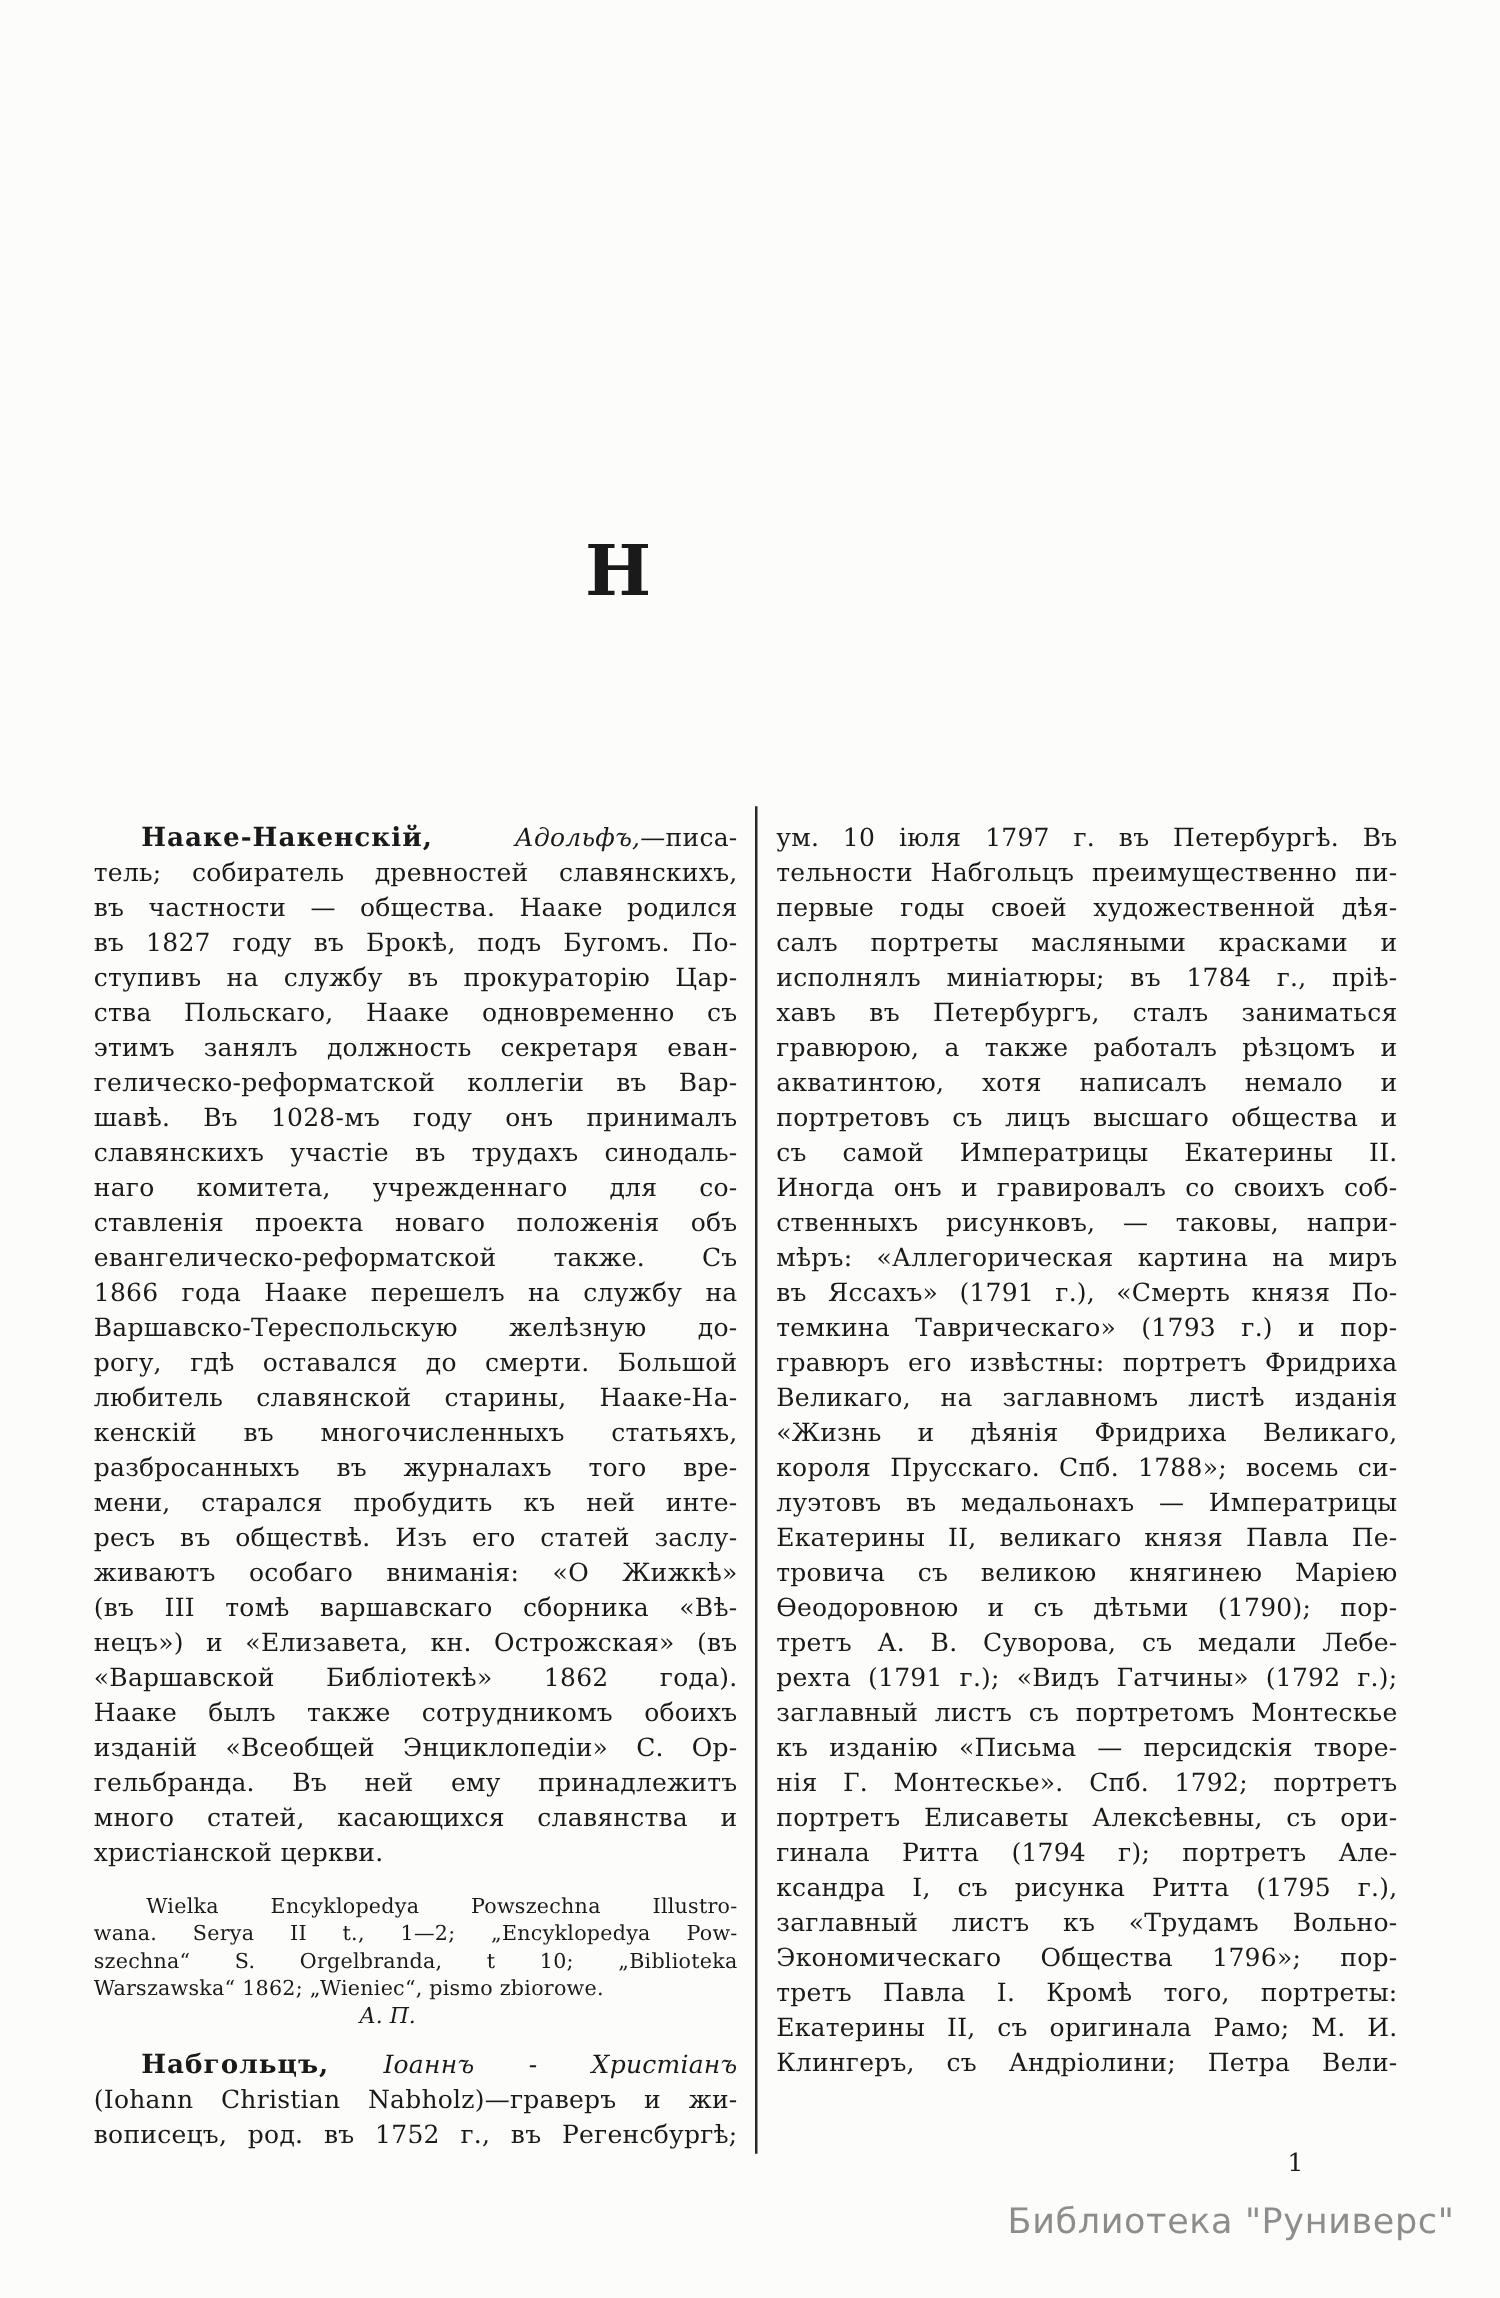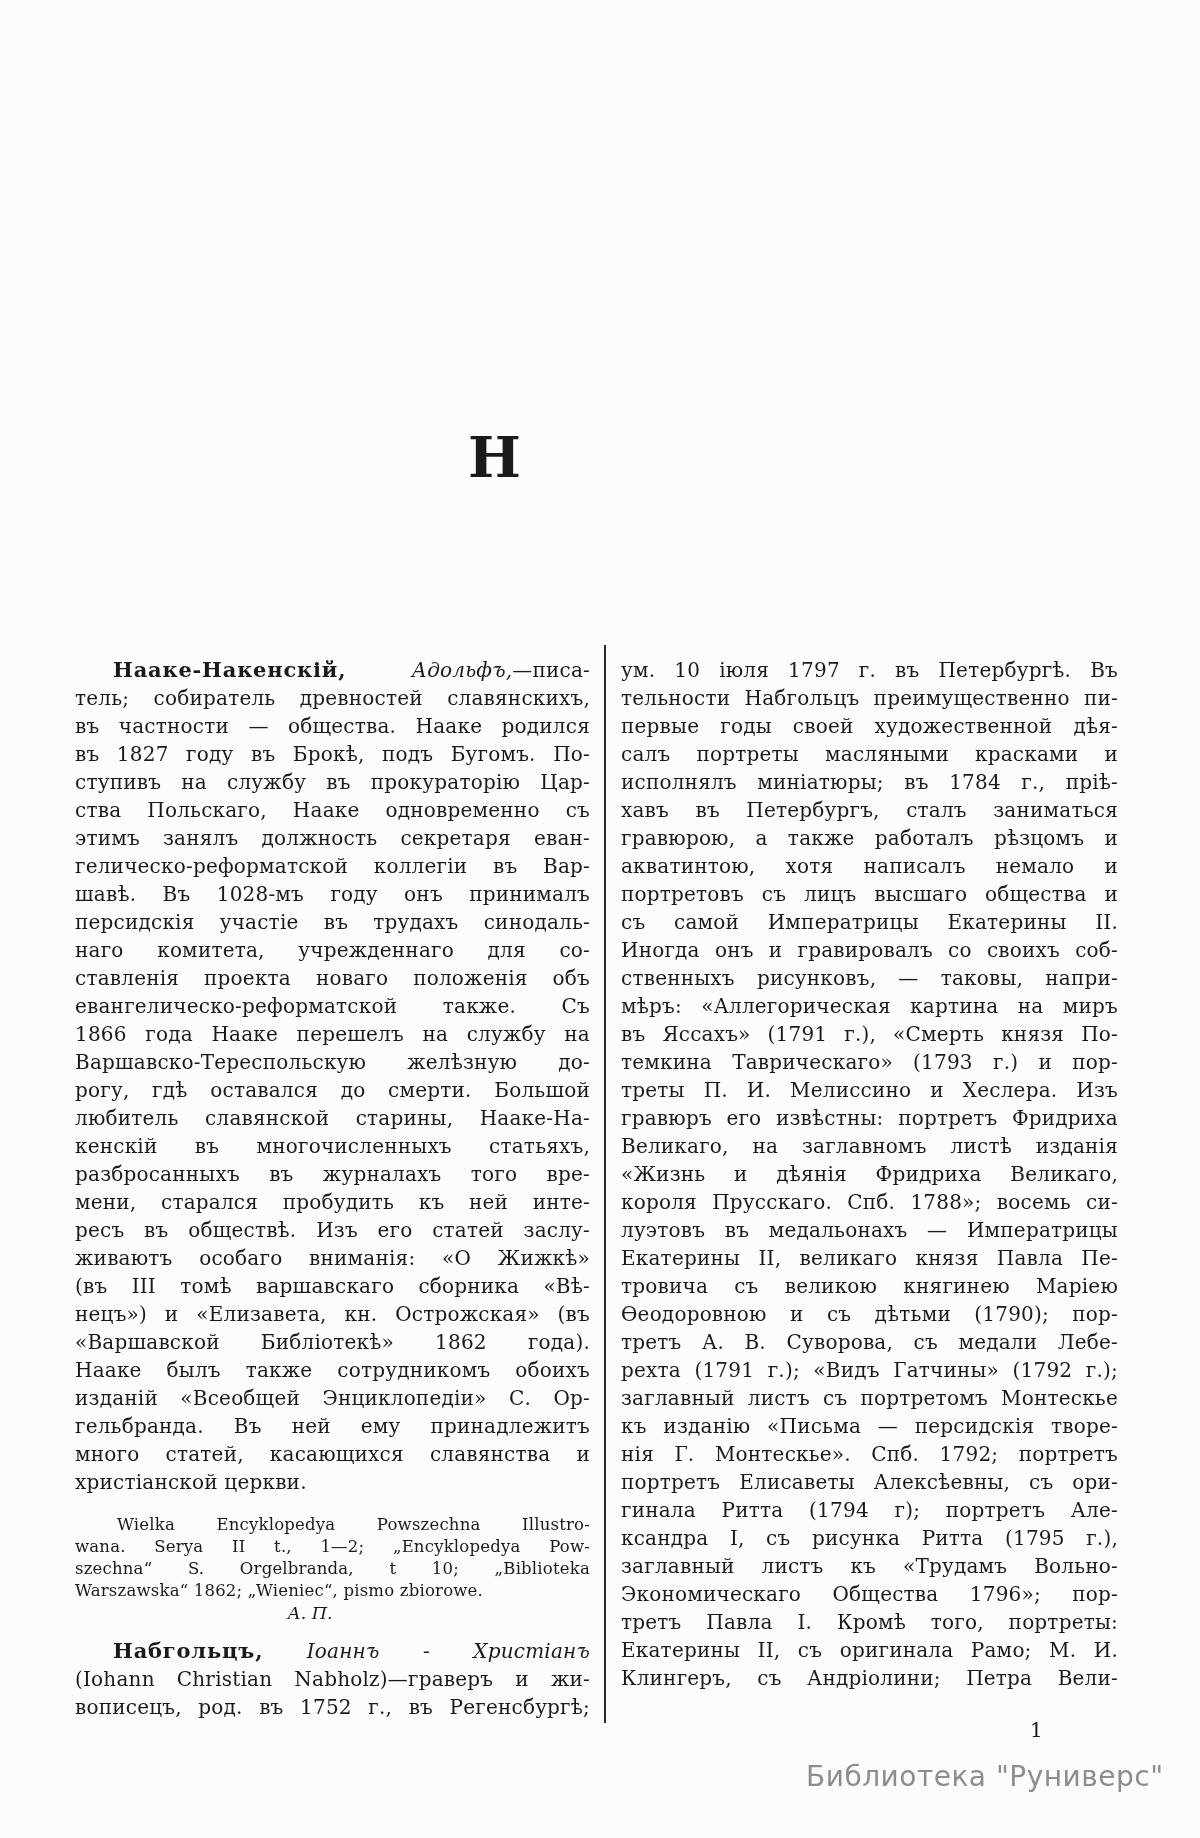--- a/index.html
+++ b/index.html
@@ -110,21 +110,21 @@
       <div class="tline first"><span class="headword">Нааке-Накенскій,</span> <span class="ital">Адольфъ,</span><span>—писа-</span></div>
       <div class="lines">
           <div class="tline">тель; собиратель древностей славянскихъ,</div>
           <div class="tline">въ частности — общества. Нааке родился</div>
           <div class="tline">въ 1827 году въ Брокѣ, подъ Бугомъ. По-</div>
           <div class="tline">ступивъ на службу въ прокураторію Цар-</div>
           <div class="tline">ства Польскаго, Нааке одновременно съ</div>
           <div class="tline">этимъ занялъ должность секретаря еван-</div>
           <div class="tline">гелическо-реформатской коллегіи въ Вар-</div>
           <div class="tline">шавѣ. Въ 1028-мъ году онъ принималъ</div>
-          <div class="tline">персидскія участіе въ трудахъ синодаль-</div>
+          <div class="tline">славянскихъ участіе въ трудахъ синодаль-</div>
           <div class="tline">наго комитета, учрежденнаго для со-</div>
           <div class="tline">ставленія проекта новаго положенія объ</div>
           <div class="tline">евангелическо-реформатской также. Съ</div>
           <div class="tline">1866 года Нааке перешелъ на службу на</div>
           <div class="tline">Варшавско-Тереспольскую желѣзную до-</div>
           <div class="tline">рогу, гдѣ оставался до смерти. Большой</div>
           <div class="tline">любитель славянской старины, Нааке-На-</div>
           <div class="tline">кенскій въ многочисленныхъ статьяхъ,</div>
           <div class="tline">разбросанныхъ въ журналахъ того вре-</div>
           <div class="tline">мени, старался пробудить къ ней инте-</div>
@@ -171,21 +171,20 @@
         <div class="tline">хавъ въ Петербургъ, сталъ заниматься</div>
         <div class="tline">гравюрою, а также работалъ рѣзцомъ и</div>
         <div class="tline">акватинтою, хотя написалъ немало и</div>
         <div class="tline">портретовъ съ лицъ высшаго общества и</div>
         <div class="tline">съ самой Императрицы Екатерины II.</div>
         <div class="tline">Иногда онъ и гравировалъ со своихъ соб-</div>
         <div class="tline">ственныхъ рисунковъ, — таковы, напри-</div>
         <div class="tline">мѣръ: «Аллегорическая картина на миръ</div>
         <div class="tline">въ Яссахъ» (1791 г.), «Смерть князя По-</div>
         <div class="tline">темкина Таврическаго» (1793 г.) и пор-</div>
-        <div class="tline">треты П. И. Мелиссино и Хеслера. Изъ</div>
         <div class="tline">гравюръ его извѣстны: портретъ Фридриха</div>
         <div class="tline">Великаго, на заглавномъ листѣ изданія</div>
         <div class="tline">«Жизнь и дѣянія Фридриха Великаго,</div>
         <div class="tline">короля Прусскаго. Спб. 1788»; восемь си-</div>
         <div class="tline">луэтовъ въ медальонахъ — Императрицы</div>
         <div class="tline">Екатерины II, великаго князя Павла Пе-</div>
         <div class="tline">тровича съ великою княгинею Маріею</div>
         <div class="tline">Ѳеодоровною и съ дѣтьми (1790); пор-</div>
         <div class="tline">третъ А. В. Суворова, съ медали Лебе-</div>
         <div class="tline">рехта (1791 г.); «Видъ Гатчины» (1792 г.);</div>

